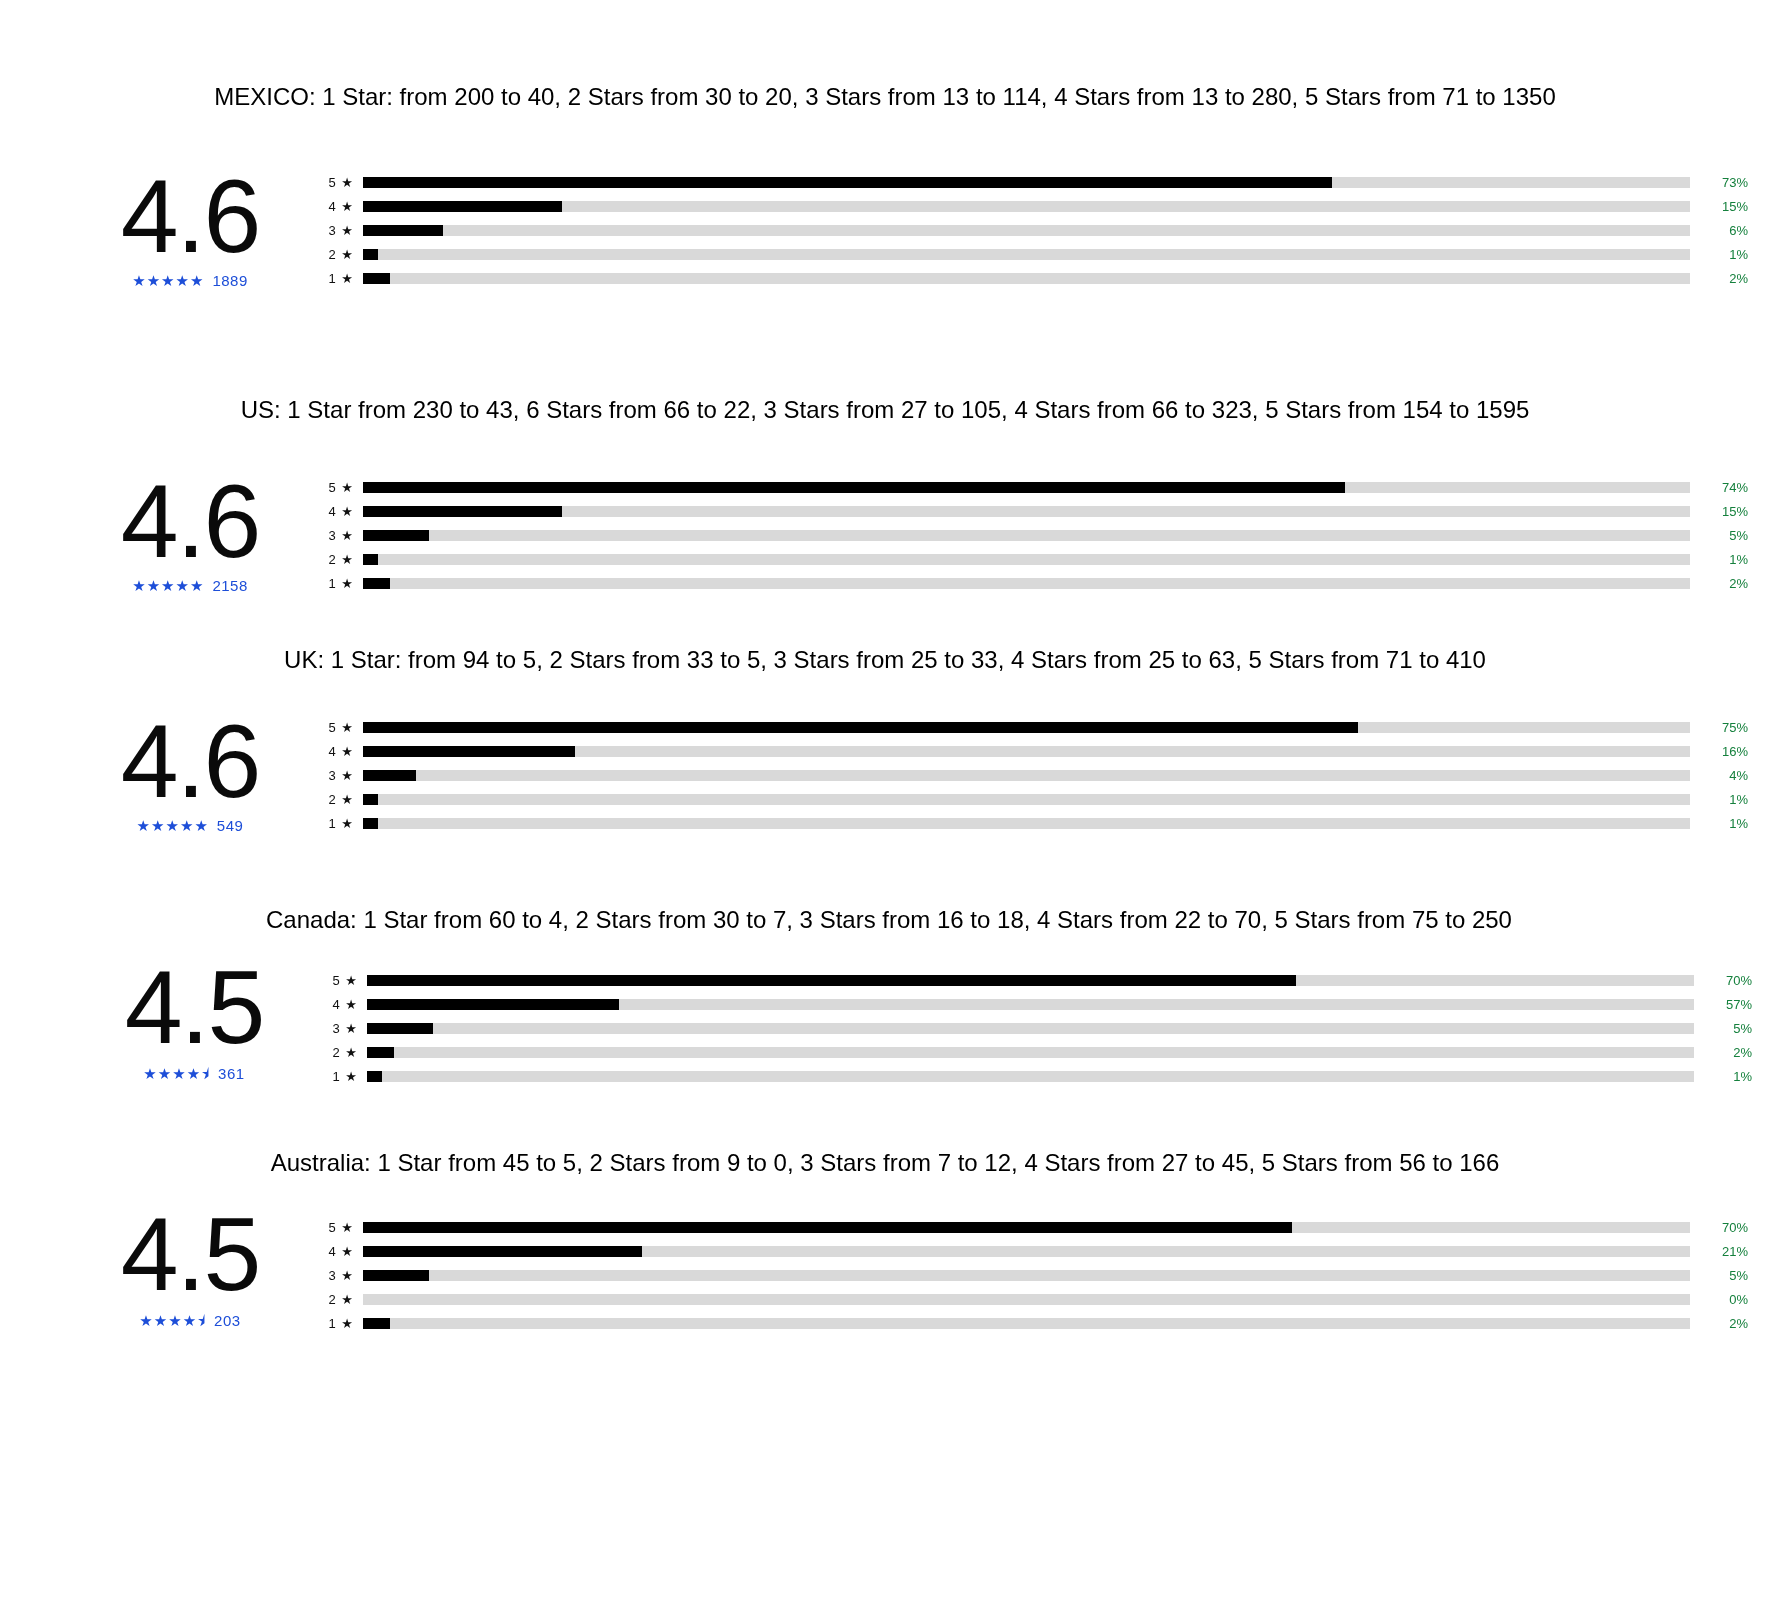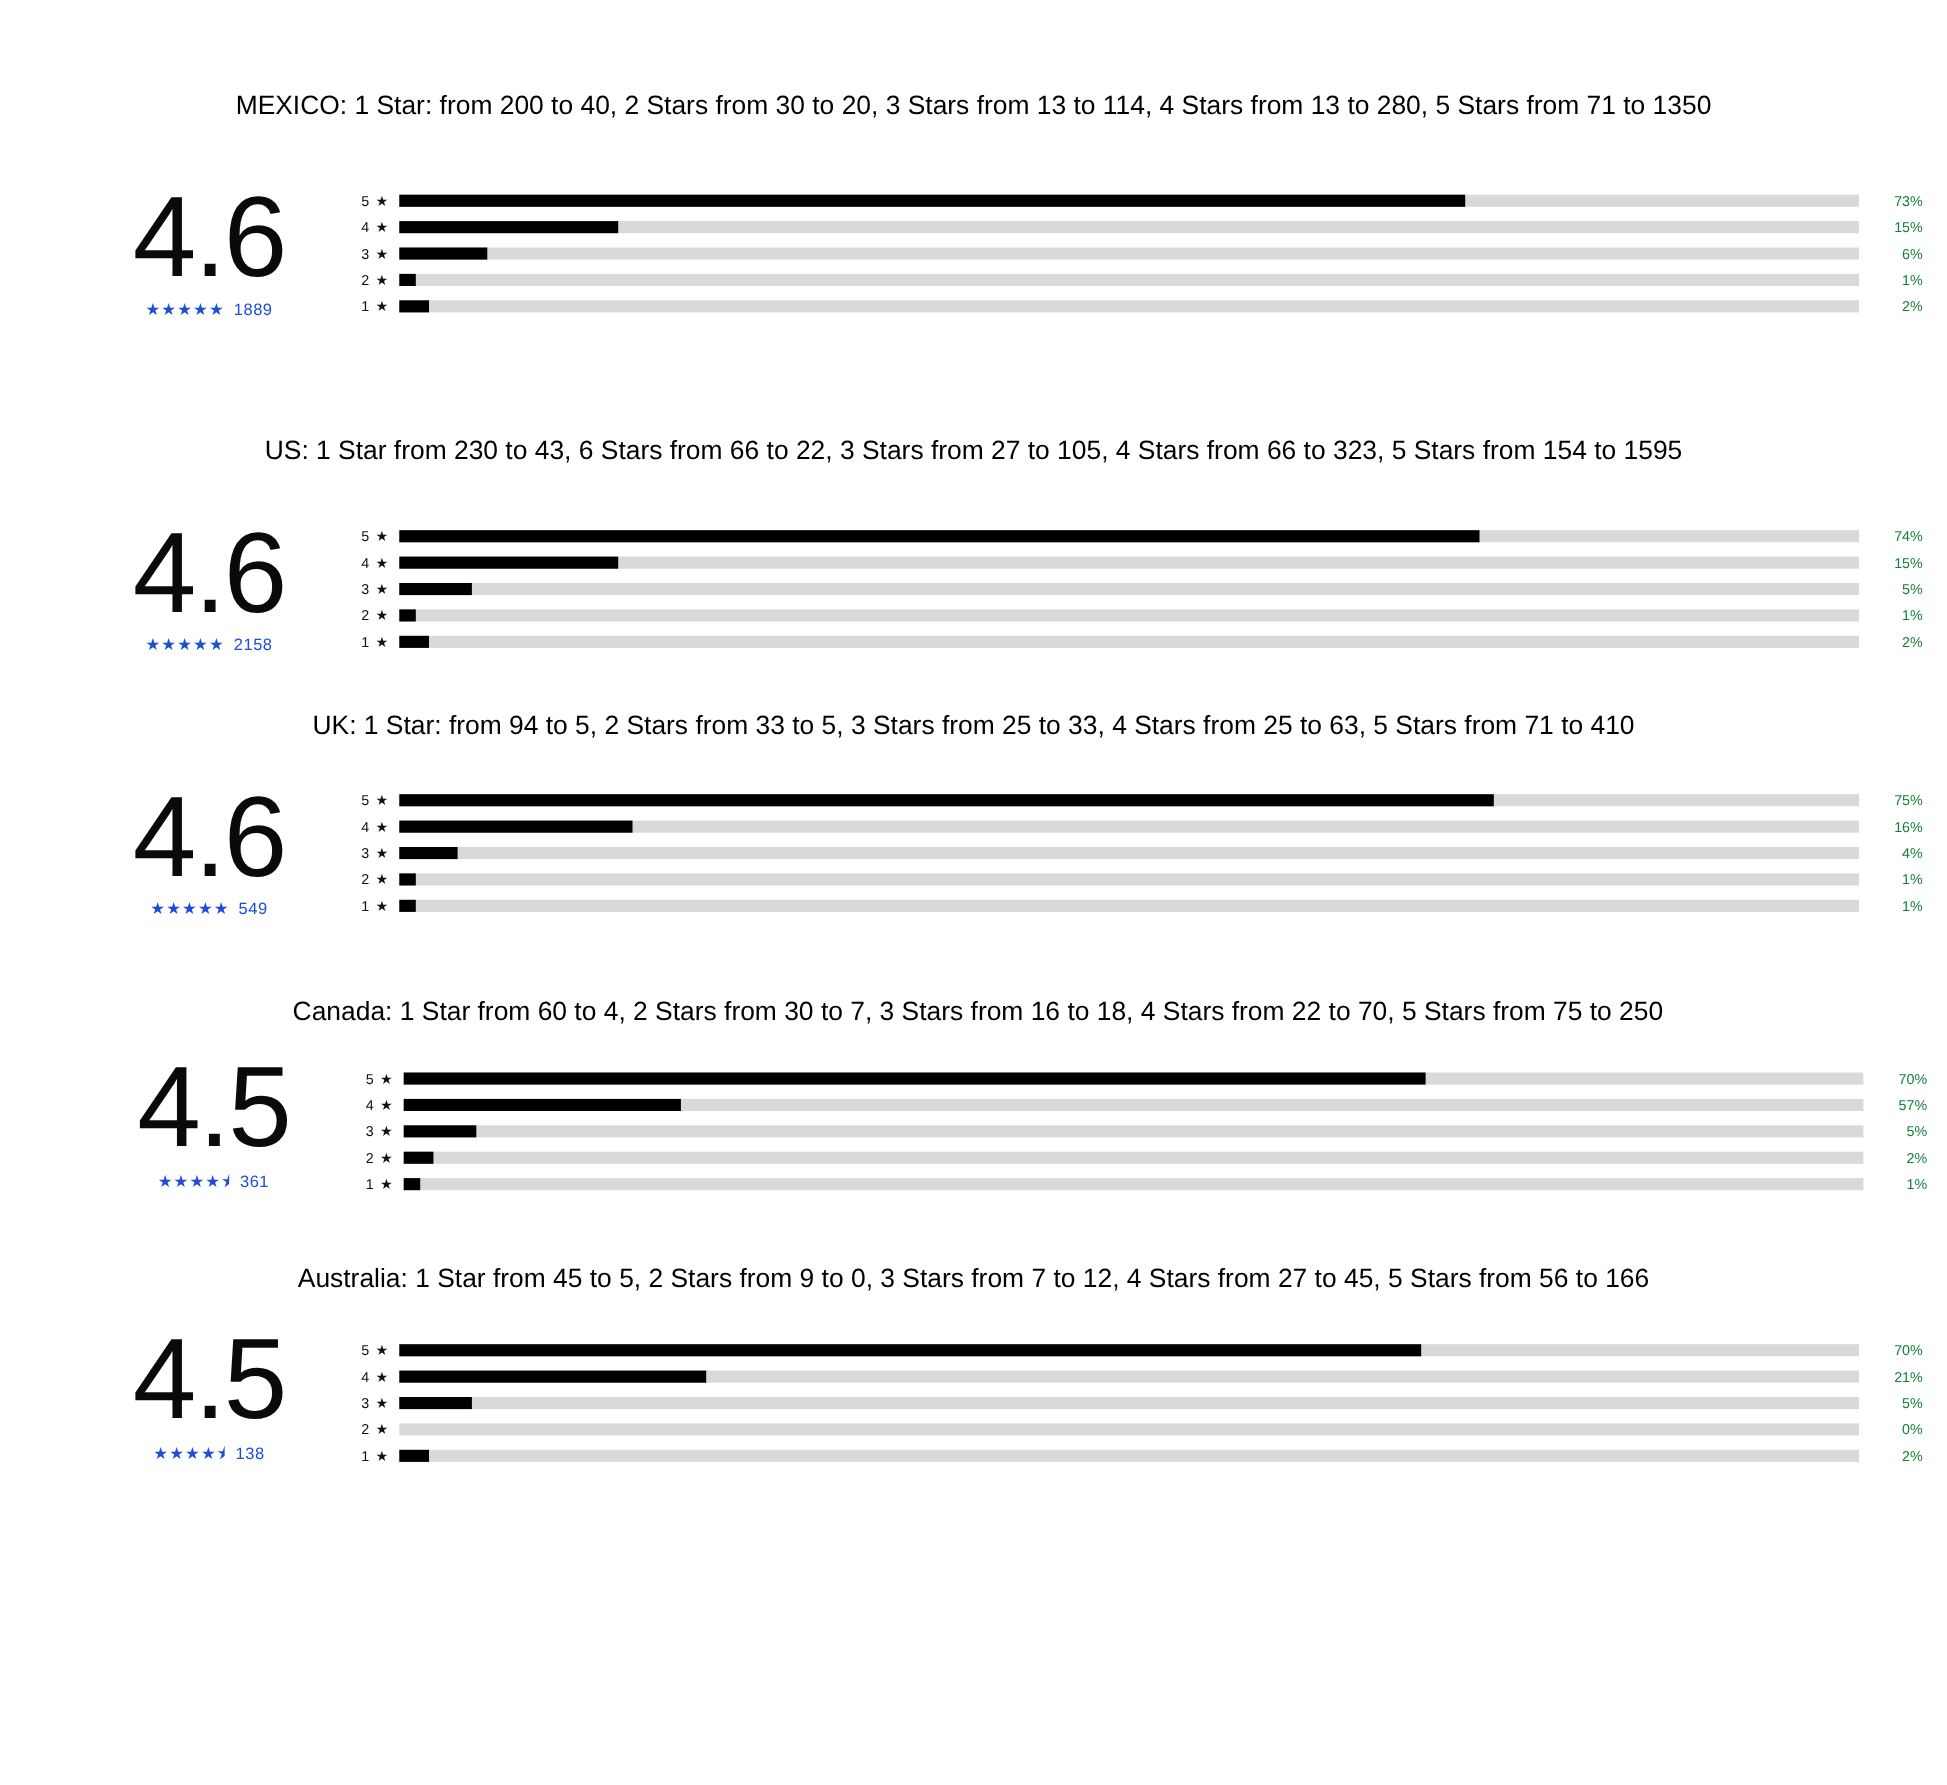--- a/index.html
+++ b/index.html
@@ -301,21 +301,21 @@
             <div class="bar-pct">1%</div>
           </div>
         </div>
       </div>
     </div>
     <div class="section" style="position: absolute; left: 0px; right: 0px; top: 1148px;">
       <div class="section-caption">Australia: 1 Star from 45 to 5, 2 Stars from 9 to 0, 3 Stars from 7 to 12, 4 Stars from 27 to 45, 5 Stars from 56 to 166</div>
       <div class="rating-block" style="position: absolute; left: 0px; right: 0px; top: 57px;">
         <div class="score-col">
           <div class="score-number">4.5</div>
-          <div class="score-meta"><span class="stars">★★★★⯨</span><span class="count">138</span></div>
+          <div class="score-meta"><span class="stars">★★★★⯨</span><span class="count">203</span></div>
         </div>
         <div class="bars-col">
           <div class="bar-row">
             <div class="bar-label">5 ★</div>
             <div class="bar-track">
               <div class="bar-fill" style="width: 70%;"></div>
             </div>
             <div class="bar-pct">70%</div>
           </div>
           <div class="bar-row">

